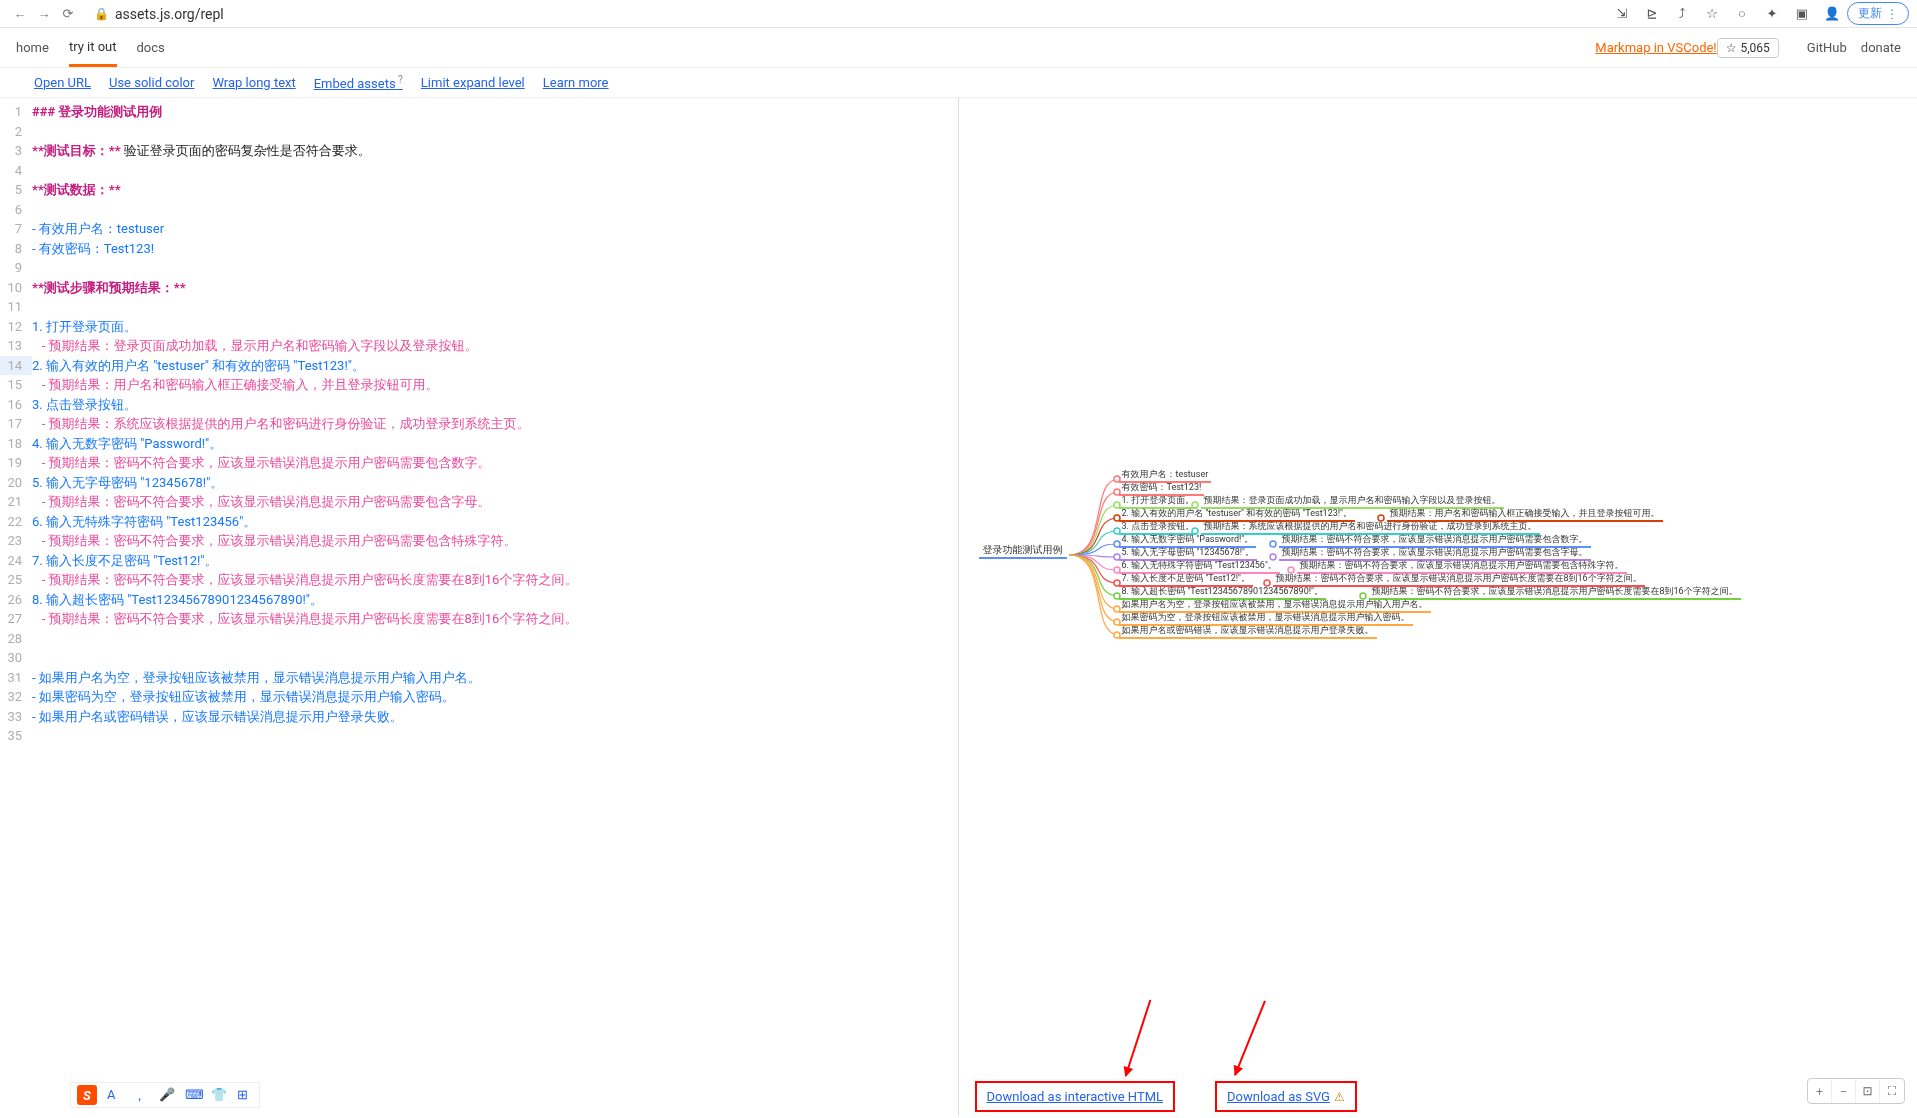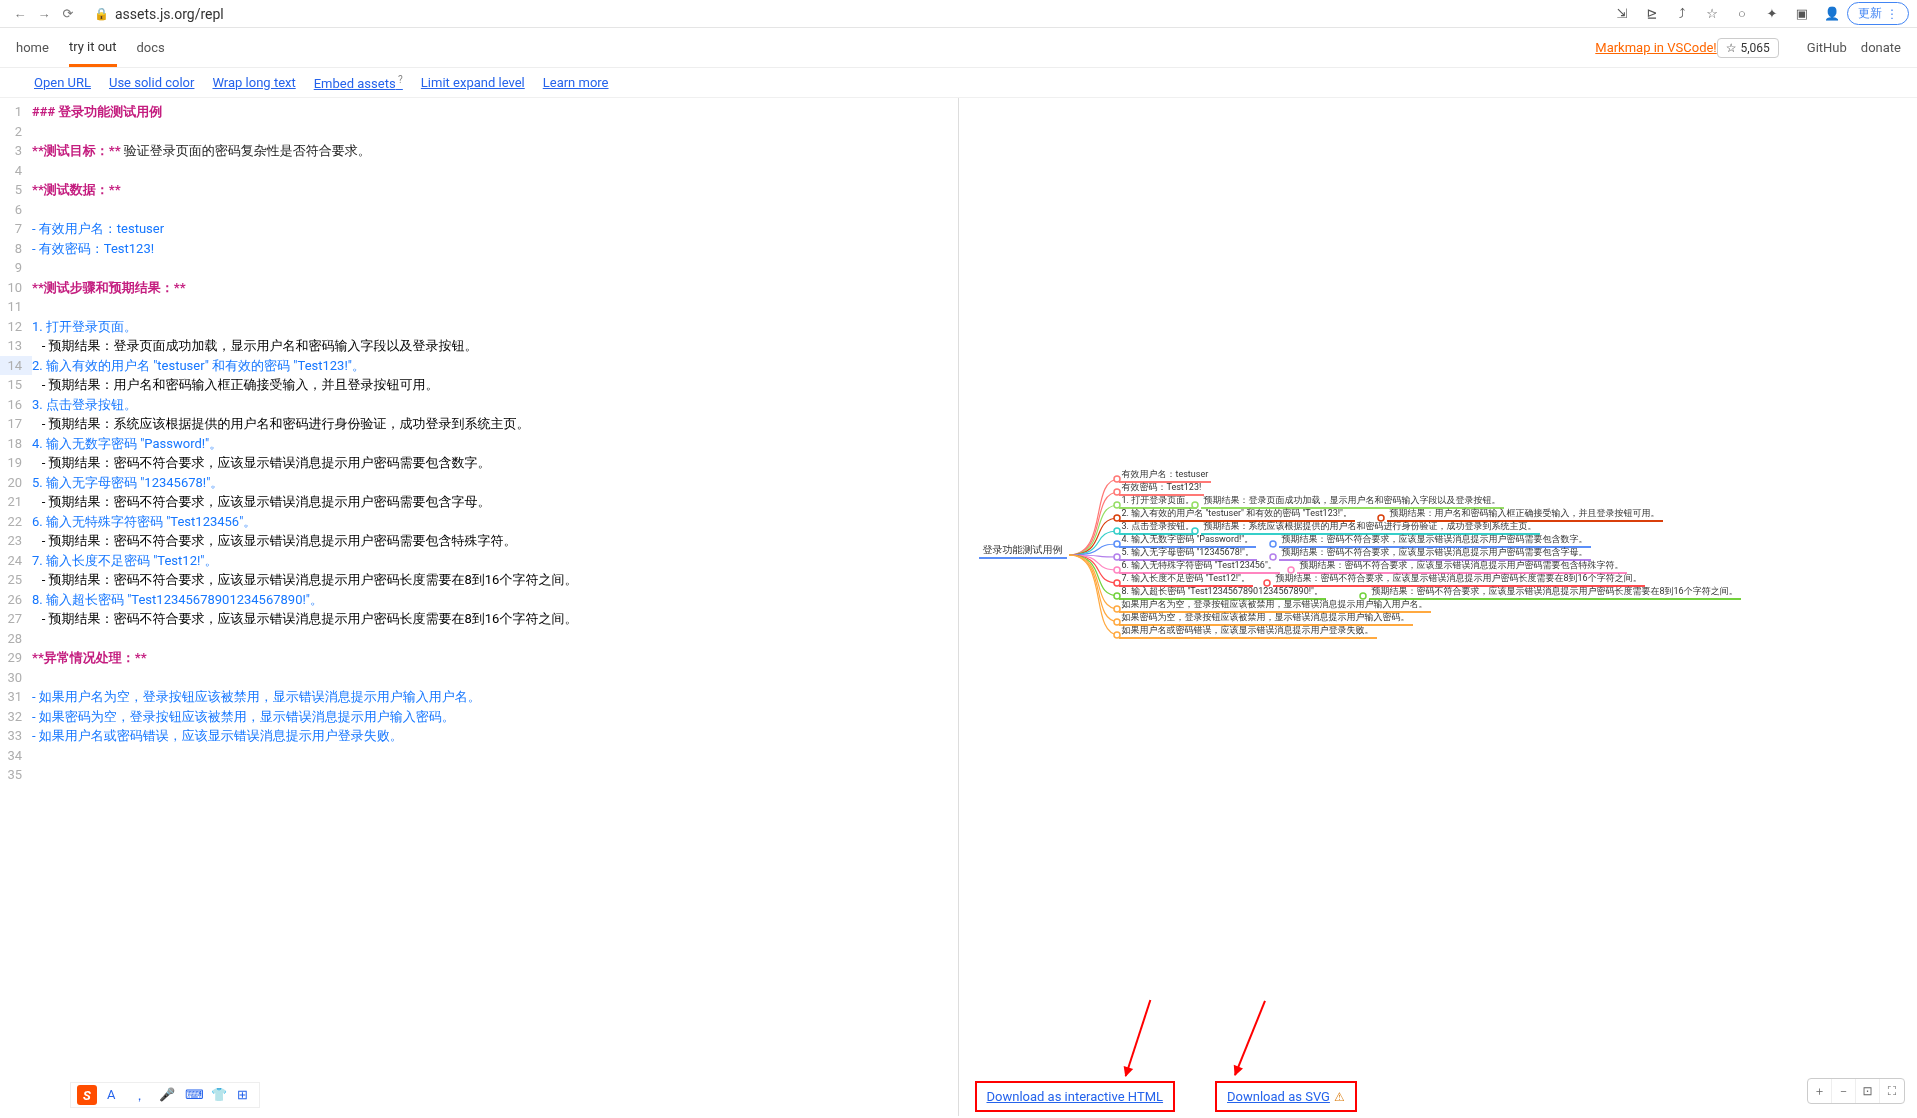--- a/index.html
+++ b/index.html
@@ -39,21 +39,21 @@
 
 .gutter-lines { flex:1; overflow:auto; font-family:Consolas,Monaco,monospace; font-size:13px; line-height:1.5; padding:4px 0; }
 .line { display:flex; }
 .ln { width:32px; text-align:right; color:#aeaeae; padding-right:10px; user-select:none; flex-shrink:0; }
 .ln.sel { background:#e8f0fe; }
 .code { white-space:pre; flex:1; }
 .kw1 { color:#c41d7f; font-weight:bold; }
 .kw2 { color:#c41d7f; font-weight:bold; }
 .txt { color:#222; }
 .blu { color:#1677ff; }
-.grn { color:#000000; }
+.grn { color:#ec4899; }
 
 .ime { position:absolute; bottom:8px; left:70px; display:flex; align-items:center; gap:10px; background:#fff; border:1px solid #eee; padding:2px 6px; }
 .ime .s { width:20px; height:20px; background:#ff4d00; color:#fff; font-weight:bold; display:flex; align-items:center; justify-content:center; border-radius:3px; font-style:italic; }
 .ime .i { width:16px; height:16px; color:#2563eb; }
 
 
 .mindmap { position:absolute; top:0; left:0; right:0; bottom:0; }
 .mindmap .root { position:absolute; top:445px; left:20px; font-size:10px; border-bottom:2px solid #5b8ff9; padding:0 4px; }
 .mindmap svg.links { position:absolute; top:0; left:0; width:100%; height:100%; pointer-events:none; }
 .mindmap .node { position:absolute; font-size:9px; white-space:nowrap; border-bottom:2px solid; padding:0 3px; }
@@ -232,42 +232,34 @@
         </div>
         <div class="line">
           <div class="ln">27</div>
           <div class="code"><span class="grn">   - 预期结果：密码不符合要求，应该显示错误消息提示用户密码长度需要在8到16个字符之间。</span></div>
         </div>
         <div class="line">
           <div class="ln">28</div>
           <div class="code"><span class="txt"></span></div>
         </div>
         <div class="line">
-          <div class="ln">29</div>
-          <div class="code"><span class="kw2">**异常情况处理：**</span></div>
-        </div>
-        <div class="line">
           <div class="ln">30</div>
           <div class="code"><span class="txt"></span></div>
         </div>
         <div class="line">
           <div class="ln">31</div>
           <div class="code"><span class="blu">- 如果用户名为空，登录按钮应该被禁用，显示错误消息提示用户输入用户名。</span></div>
         </div>
         <div class="line">
           <div class="ln">32</div>
           <div class="code"><span class="blu">- 如果密码为空，登录按钮应该被禁用，显示错误消息提示用户输入密码。</span></div>
         </div>
         <div class="line">
           <div class="ln">33</div>
           <div class="code"><span class="blu">- 如果用户名或密码错误，应该显示错误消息提示用户登录失败。</span></div>
-        </div>
-        <div class="line">
-          <div class="ln">34</div>
-          <div class="code"><span class="txt"></span></div>
         </div>
         <div class="line">
           <div class="ln">35</div>
           <div class="code"><span class="txt"></span></div>
         </div>
       </div>
     <div class="ime">
       <div class="s">S</div>
       <div class="i">A</div>
       <div class="i">，</div>

